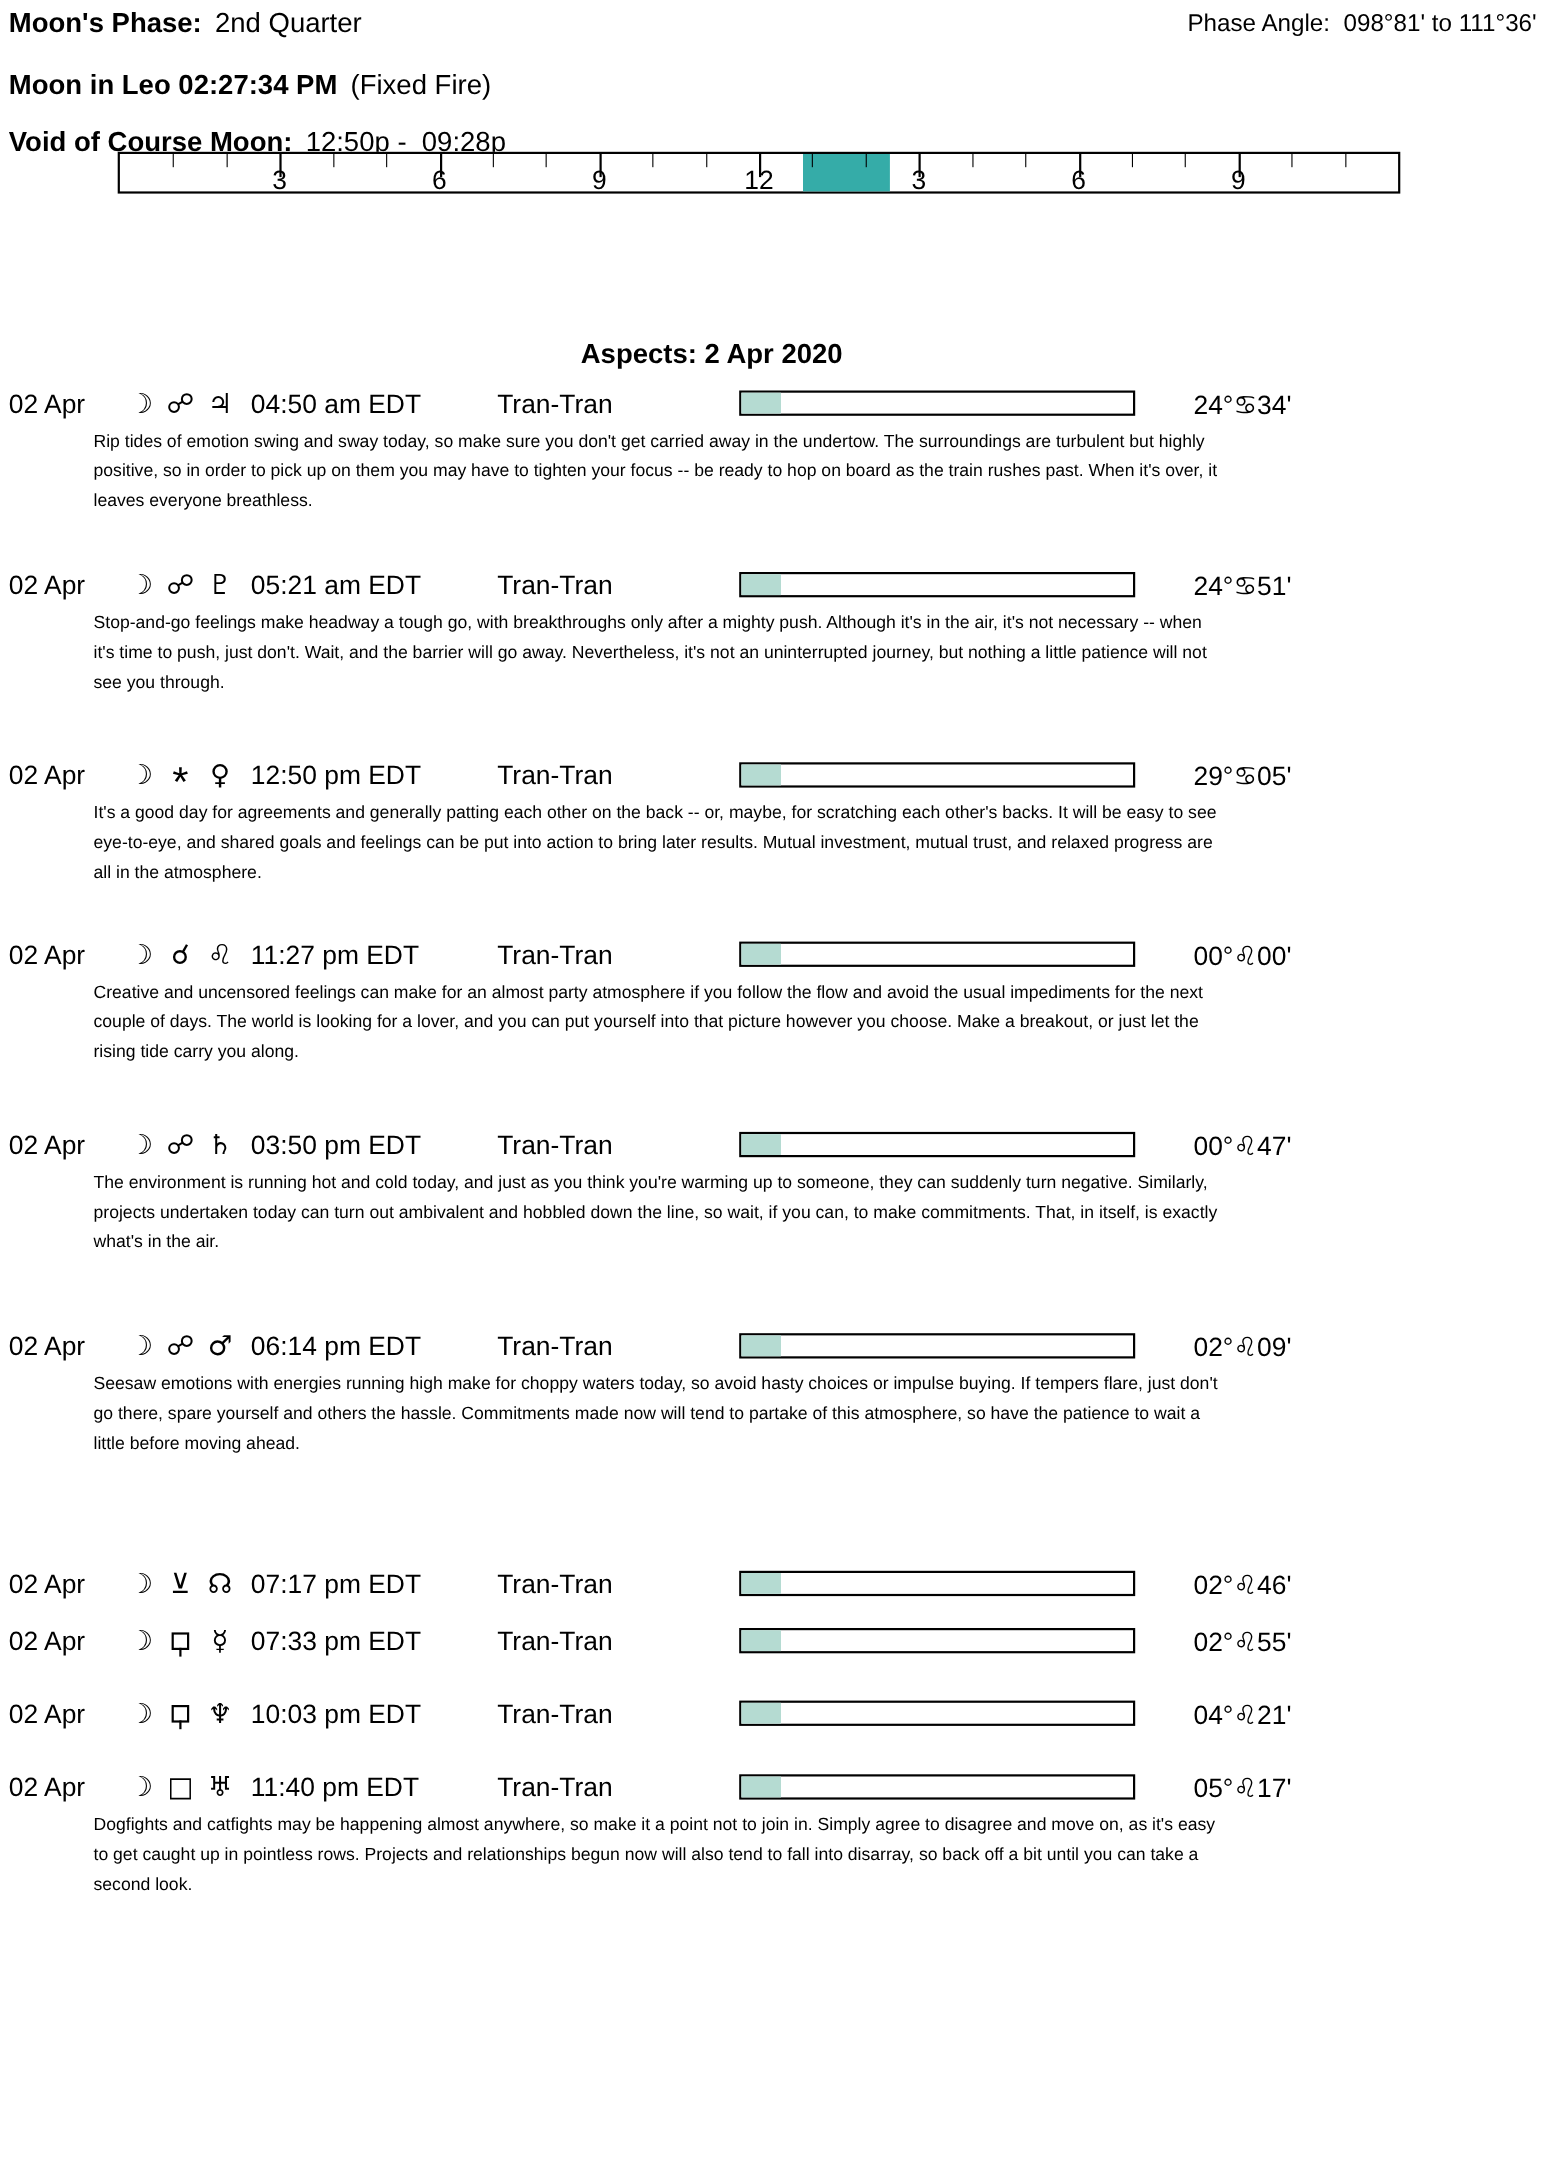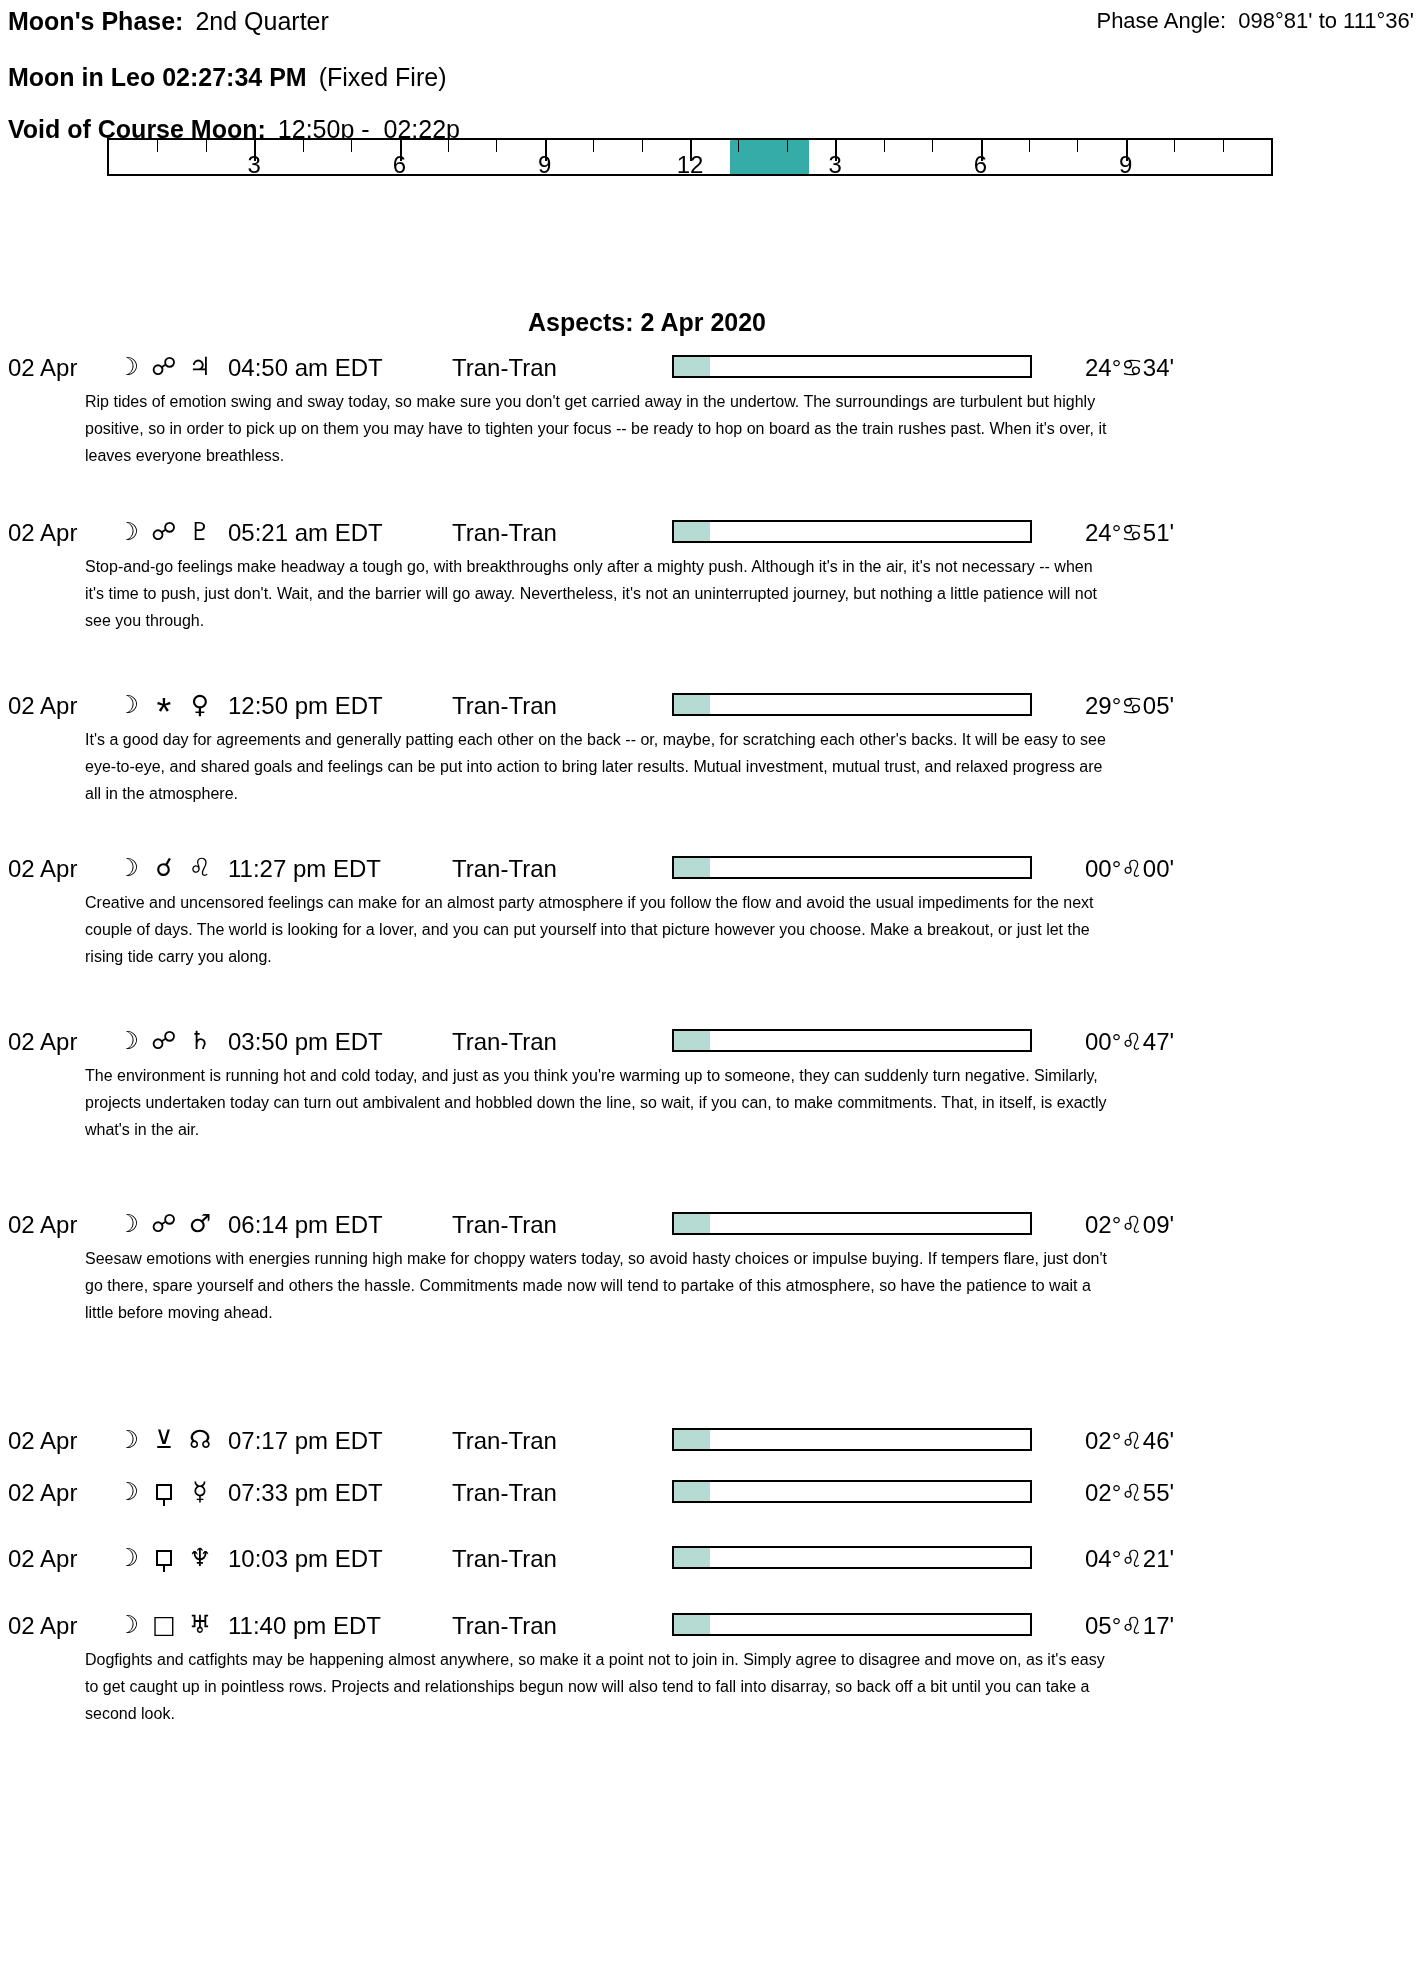--- a/index.html
+++ b/index.html
@@ -4,21 +4,21 @@
 <style>
   html,body{margin:0;padding:0;background:#fff;}
   body{width:1418px;height:1979px;overflow:hidden;color:#000;
        font-family:"Liberation Sans","DejaVu Sans",sans-serif;}
   .b{font-weight:bold;}
   .pre{white-space:pre;}
   .page{position:relative;width:1418px;height:1979px;}
 
   
   .hline{padding-left:8px;font-size:25px;line-height:26px;}
-  .h1{margin-top:8px;display:flex;justify-content:space-between;padding-right:4px;}
+  .h1{margin-top:8px;display:flex;justify-content:space-between;padding-right:21px;}
   .h2{margin-top:28px;}
   .h3{margin-top:30px;}
   .h4{margin-top:26px;}
   .hval{margin-left:12px;}
   .phase-angle{font-size:22px;line-height:26px;}
 
   
   .ruler{position:relative;margin-top:-4px;margin-left:107px;width:1166px;height:38px;
          border:2px solid #000;box-sizing:border-box;background:#fff;}
   .voc-block{position:absolute;top:0;bottom:0;}
@@ -78,21 +78,21 @@
       <span class="pre">Phase Angle:  </span><span class="pre">098°81' to 111°36'</span>
     </div>
   </div>
 
 
   <div class="hline h3">
     <span class="b">Moon in Leo 02:27:34 PM</span><span class="hval">(Fixed Fire)</span>
   </div>
 
   <div class="hline h4">
-    <span class="b">Void of Course Moon:</span><span class="hval pre">12:50p -  02:22p</span>
+    <span class="b">Void of Course Moon:</span><span class="hval pre">12:50p -  09:28p</span>
   </div>
 
   <div class="ruler" id="ruler">
       <div class="voc-block" style="left: 53.4721%; width: 6.80583%; background: rgb(53, 172, 168);"></div>
       <div class="tick minor" style="left: 4.16667%;"></div>
       <div class="tick minor" style="left: 8.33333%;"></div>
       <div class="tick major" style="left: 12.5%;"></div>
       <div class="rlabel" style="left: 12.5%;">3</div>
       <div class="tick minor" style="left: 16.6667%;"></div>
       <div class="tick minor" style="left: 20.8333%;"></div>

